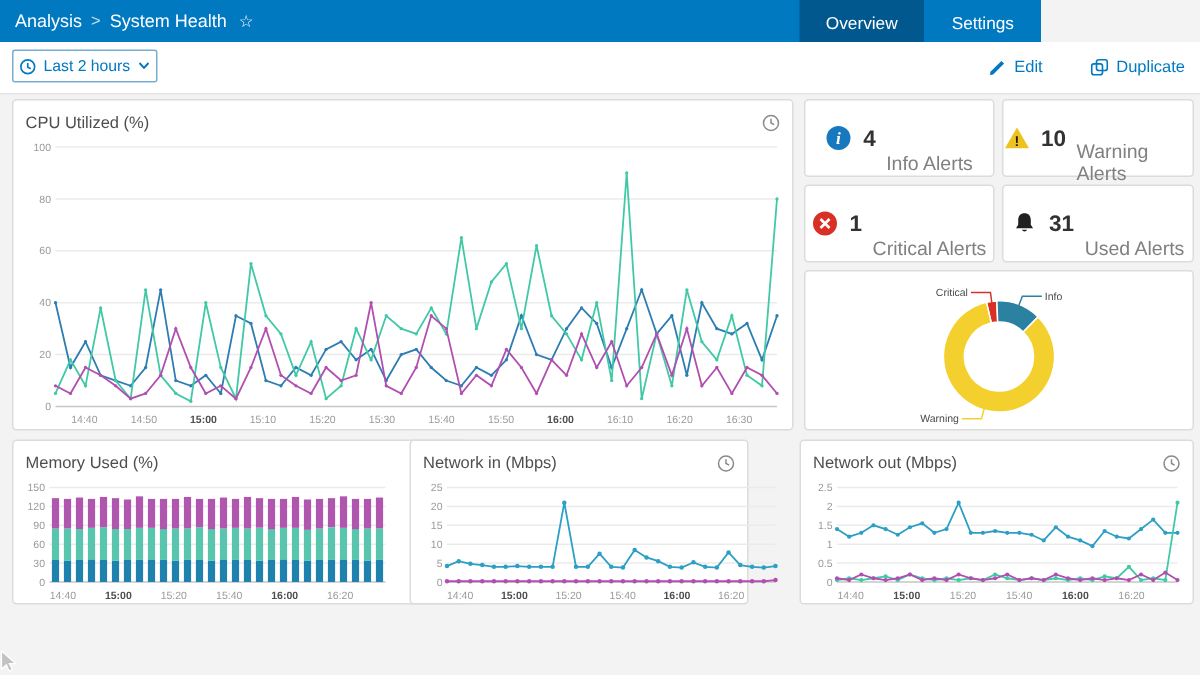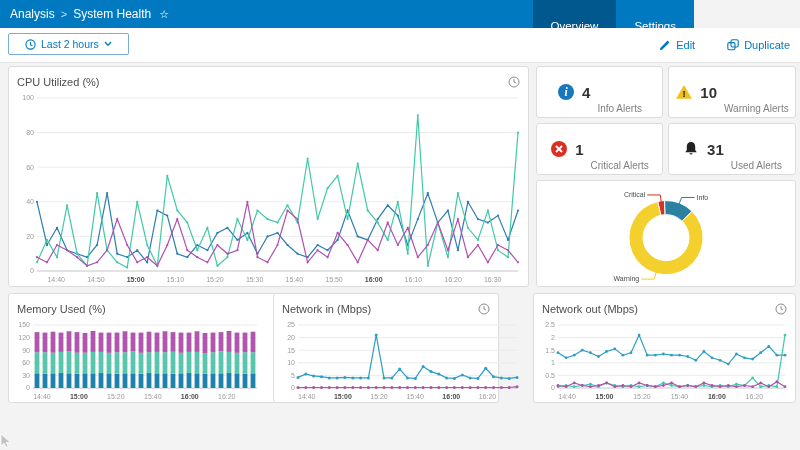--- a/index.html
+++ b/index.html
@@ -5,37 +5,37 @@
   html,body{margin:0;padding:0;}
   body{width:800px;height:450px;overflow:hidden;position:relative;background:#f3f3f3;
        font-family:"Liberation Sans",sans-serif;-webkit-font-smoothing:antialiased;}
   
   .hdr{position:absolute;left:0;top:0;width:694px;height:28px;background:#0079c1;color:#fff;
        display:flex;align-items:center;justify-content:space-between;}
   .crumbs{display:flex;align-items:center;gap:6px;padding-left:10px;font-size:12px;}
   .crumbs .sep{opacity:.75;font-size:11px;}
   .crumbs .star{font-size:11px;margin-left:2px;}
   .tabs{display:flex;height:28px;}
-  .tab{height:28px;display:flex;align-items:center;padding:12px 18px;font-size:11.5px;cursor:pointer;}
+  .tab{height:28px;display:flex;align-items:center;padding:2px 18px;font-size:11.5px;cursor:pointer;}
   .tab.active{background:#00588f;}
   
   .tbar{position:absolute;left:0;top:28px;width:800px;height:34px;background:#fff;border-bottom:1px solid #e2e2e2;}
   .timebtn{position:absolute;left:8px;top:5px;height:22px;display:flex;align-items:center;gap:5px;
-           padding:0 16px;background:#fff;border:1px solid #77aed1;border-radius:2px;color:#0079c1;
+           padding:0 4px;background:#fff;border:1px solid #77aed1;border-radius:2px;color:#0079c1;
            font-size:10.5px;font-family:"Liberation Sans",sans-serif;cursor:pointer;}
   .tlinks{position:absolute;right:10px;top:0;height:34px;display:flex;align-items:center;gap:32px;}
   .tlink{display:flex;align-items:center;gap:5px;color:#0079c1;font-size:11px;cursor:pointer;text-decoration:none;}
   
   .panel{position:absolute;background:#fff;border:1px solid #dcdcdc;border-radius:3px;box-sizing:border-box;}
   .phead{display:flex;align-items:center;justify-content:space-between;padding:6px 8px 2px 8px;height:18px;}
   .ptitle{font-size:11px;color:#4e4e4e;}
   .card{position:absolute;background:#fff;border:1px solid #dcdcdc;border-radius:3px;box-sizing:border-box;
         display:flex;align-items:center;justify-content:center;gap:7px;}
   .count{font-size:15px;font-weight:700;color:#323232;}
-  .alabel{font-size:10px;color:#808080;margin-top:32px;}
+  .alabel{font-size:13px;color:#808080;margin-top:32px;}
   svg{display:block;}
 </style>
 </head>
 <body>
 
 <div class="hdr">
   <div class="crumbs">
     <span>Analysis</span>
     <span class="sep">&gt;</span>
     <span>System Health</span>

